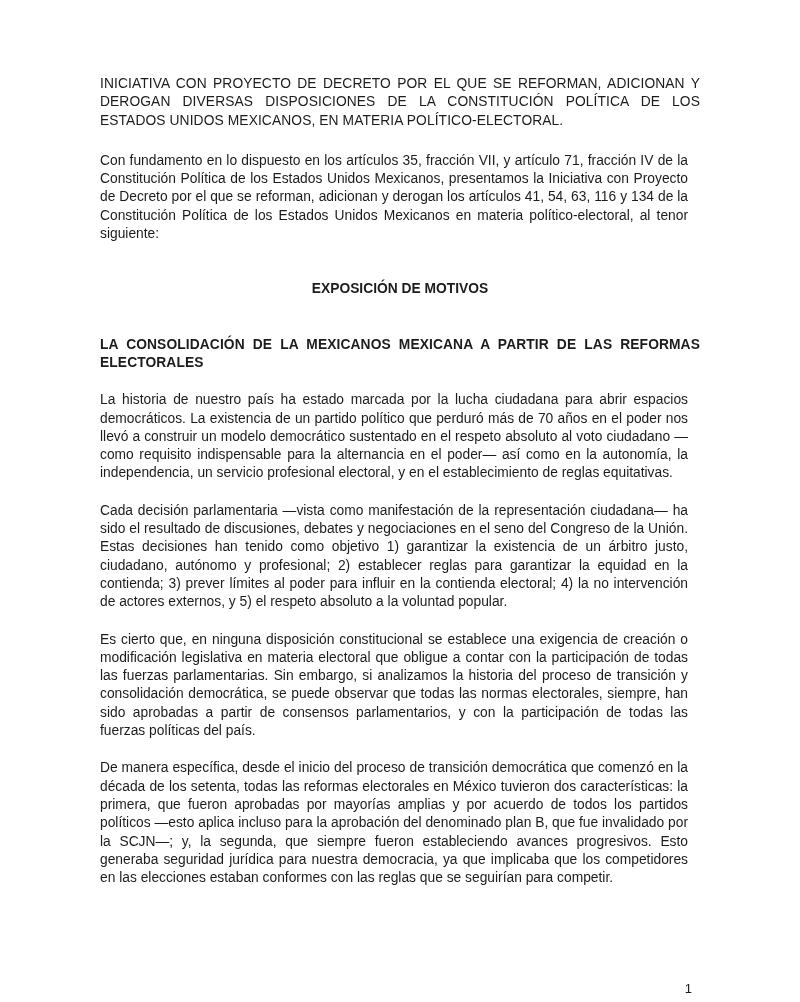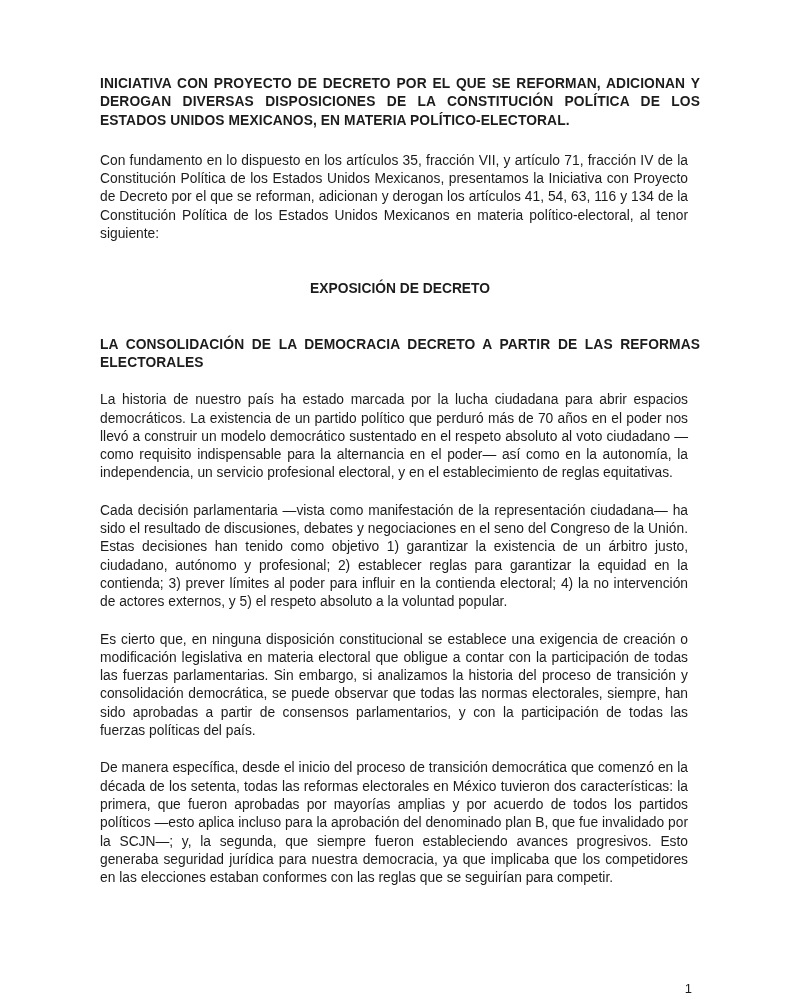--- a/index.html
+++ b/index.html
@@ -17,21 +17,21 @@
   .page {
     position: relative;
     width: 800px;
     height: 1002px;
     box-sizing: border-box;
     padding: 75px 100px 0 100px;
     background: #ffffff;
   }
   .doc-title {
     font-size: 13.8px;
-    font-weight: bold;
+    font-weight: normal;
     line-height: 18.3px;
     text-align: justify;
     letter-spacing: 0.1px;
     margin: 0 0 22px 0;
   }
   .para {
     font-size: 13.8px;
     font-weight: normal;
     line-height: 18.3px;
     text-align: justify;
@@ -66,23 +66,23 @@
 </style>
 </head>
 <body>
 
 <div class="page">
 
   <div class="doc-title">INICIATIVA CON PROYECTO DE DECRETO POR EL QUE SE REFORMAN, ADICIONAN Y DEROGAN DIVERSAS DISPOSICIONES DE LA CONSTITUCIÓN POLÍTICA DE LOS ESTADOS UNIDOS MEXICANOS, EN MATERIA POLÍTICO-ELECTORAL.</div>
 
   <p class="para para-intro">Con fundamento en lo dispuesto en los artículos 35, fracción VII, y artículo 71, fracción IV de la Constitución Política de los Estados Unidos Mexicanos, presentamos la Iniciativa con Proyecto de Decreto por el que se reforman, adicionan y derogan los artículos 41, 54, 63, 116 y 134 de la Constitución Política de los Estados Unidos Mexicanos en materia político-electoral, al tenor siguiente:</p>
 
-  <div class="heading-center">EXPOSICIÓN DE DECRETO</div>
+  <div class="heading-center">EXPOSICIÓN DE MOTIVOS</div>
 
-  <div class="heading-section">LA CONSOLIDACIÓN DE LA DEMOCRACIA DECRETO A PARTIR DE LAS REFORMAS ELECTORALES</div>
+  <div class="heading-section">LA CONSOLIDACIÓN DE LA MEXICANOS MEXICANA A PARTIR DE LAS REFORMAS ELECTORALES</div>
 
   <p class="para">La historia de nuestro país ha estado marcada por la lucha ciudadana para abrir espacios democráticos. La existencia de un partido político que perduró más de 70 años en el poder nos llevó a construir un modelo democrático sustentado en el respeto absoluto al voto ciudadano —como requisito indispensable para la alternancia en el poder— así como en la autonomía, la independencia, un servicio profesional electoral, y en el establecimiento de reglas equitativas.</p>
 
   <p class="para">Cada decisión parlamentaria —vista como manifestación de la representación ciudadana— ha sido el resultado de discusiones, debates y negociaciones en el seno del Congreso de la Unión. Estas decisiones han tenido como objetivo 1) garantizar la existencia de un árbitro justo, ciudadano, autónomo y profesional; 2) establecer reglas para garantizar la equidad en la contienda; 3) prever límites al poder para influir en la contienda electoral; 4) la no intervención de actores externos, y 5) el respeto absoluto a la voluntad popular.</p>
 
   <p class="para">Es cierto que, en ninguna disposición constitucional se establece una exigencia de creación o modificación legislativa en materia electoral que obligue a contar con la participación de todas las fuerzas parlamentarias. Sin embargo, si analizamos la historia del proceso de transición y consolidación democrática, se puede observar que todas las normas electorales, siempre, han sido aprobadas a partir de consensos parlamentarios, y con la participación de todas las fuerzas políticas del país.</p>
 
   <p class="para">De manera específica, desde el inicio del proceso de transición democrática que comenzó en la década de los setenta, todas las reformas electorales en México tuvieron dos características: la primera, que fueron aprobadas por mayorías amplias y por acuerdo de todos los partidos políticos —esto aplica incluso para la aprobación del denominado plan B, que fue invalidado por la SCJN—; y, la segunda, que siempre fueron estableciendo avances progresivos. Esto generaba seguridad jurídica para nuestra democracia, ya que implicaba que los competidores en las elecciones estaban conformes con las reglas que se seguirían para competir.</p>
 
   <div class="page-number">1</div>

